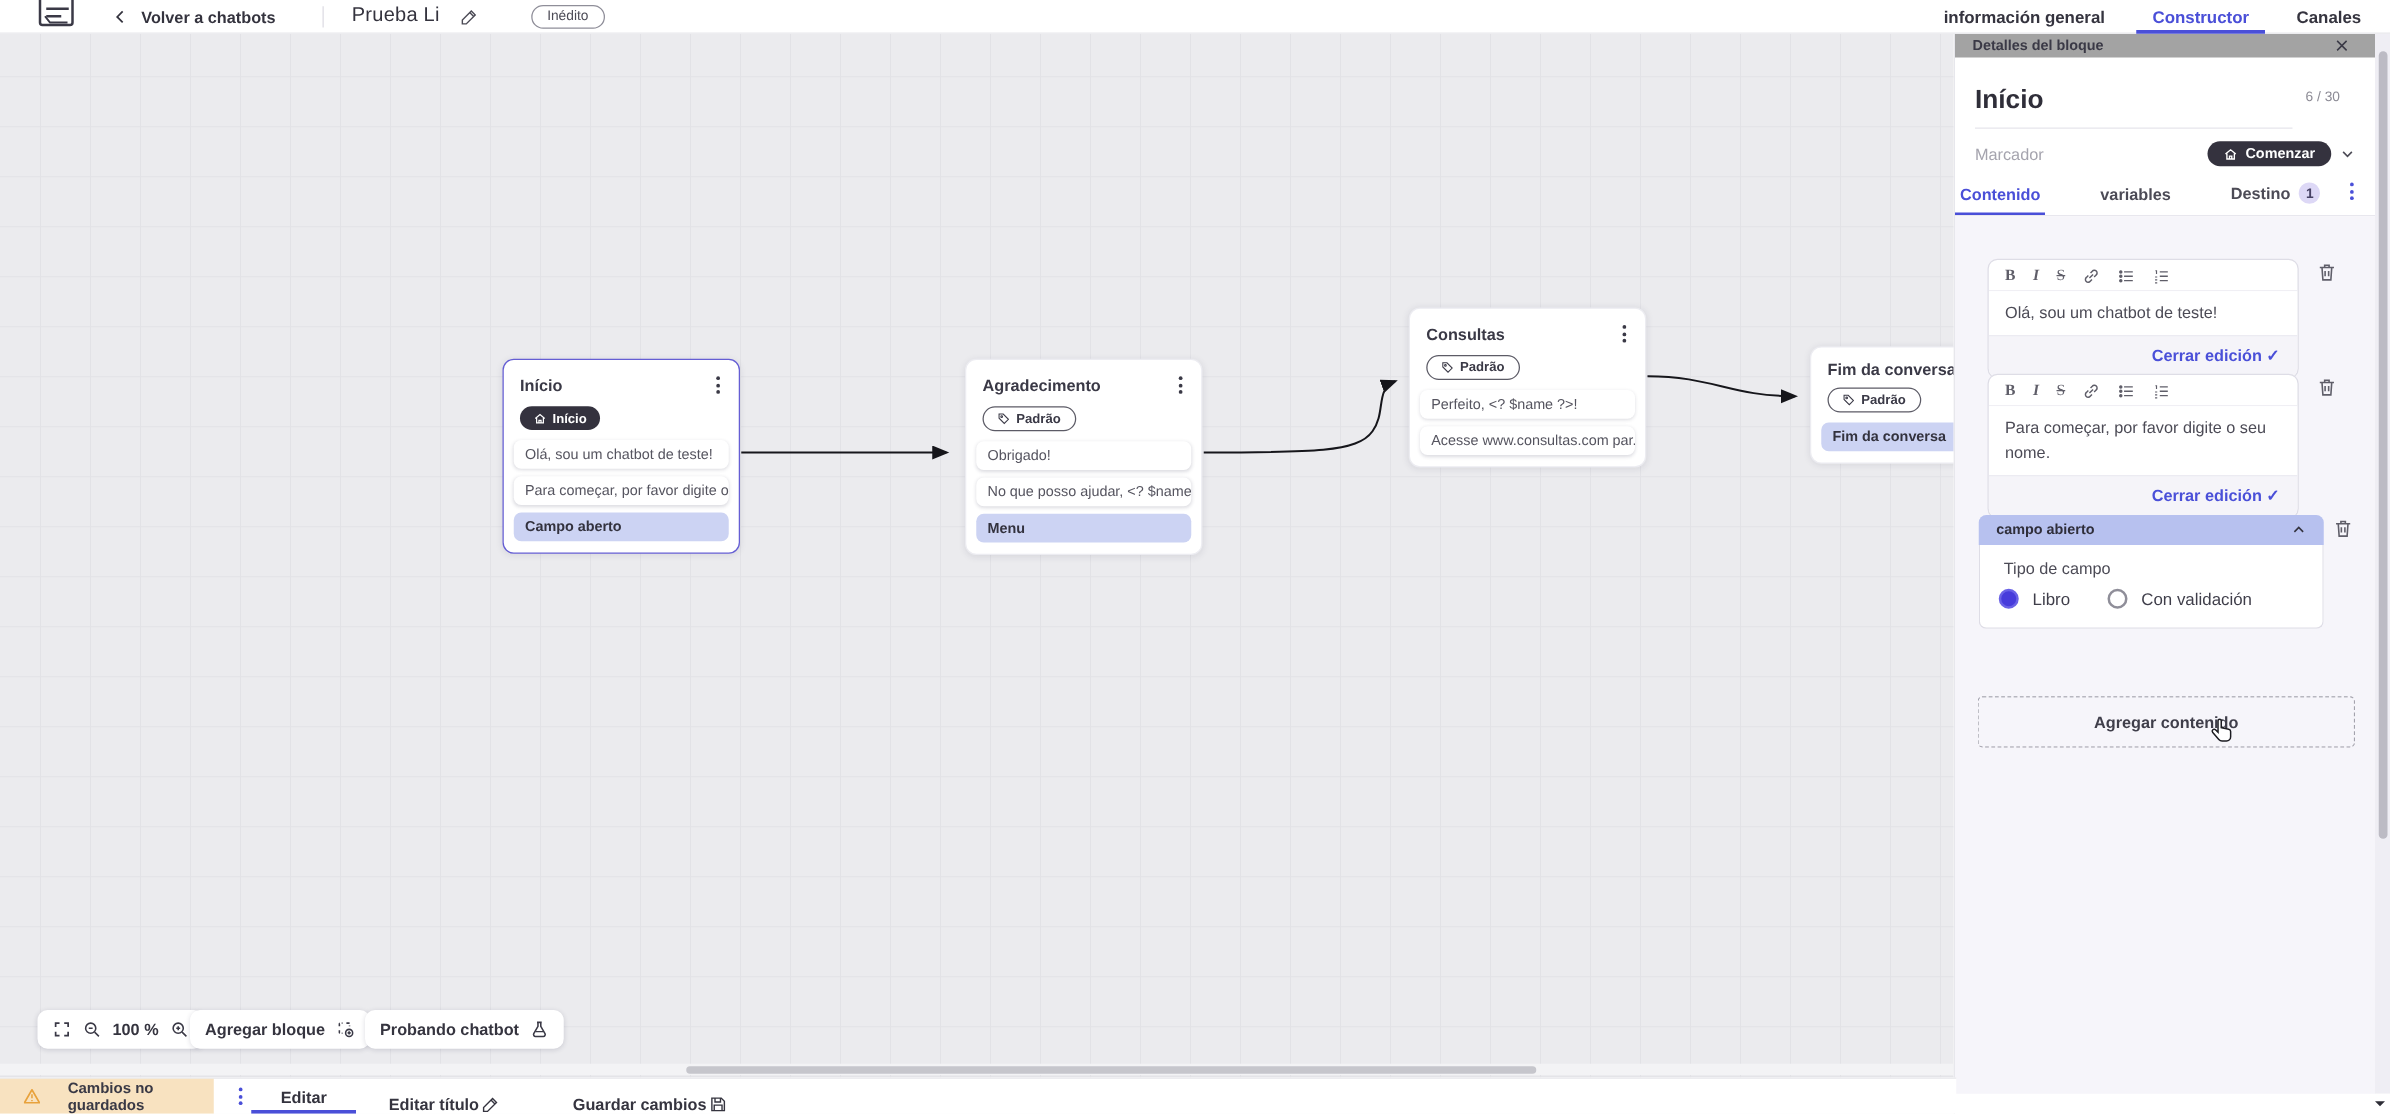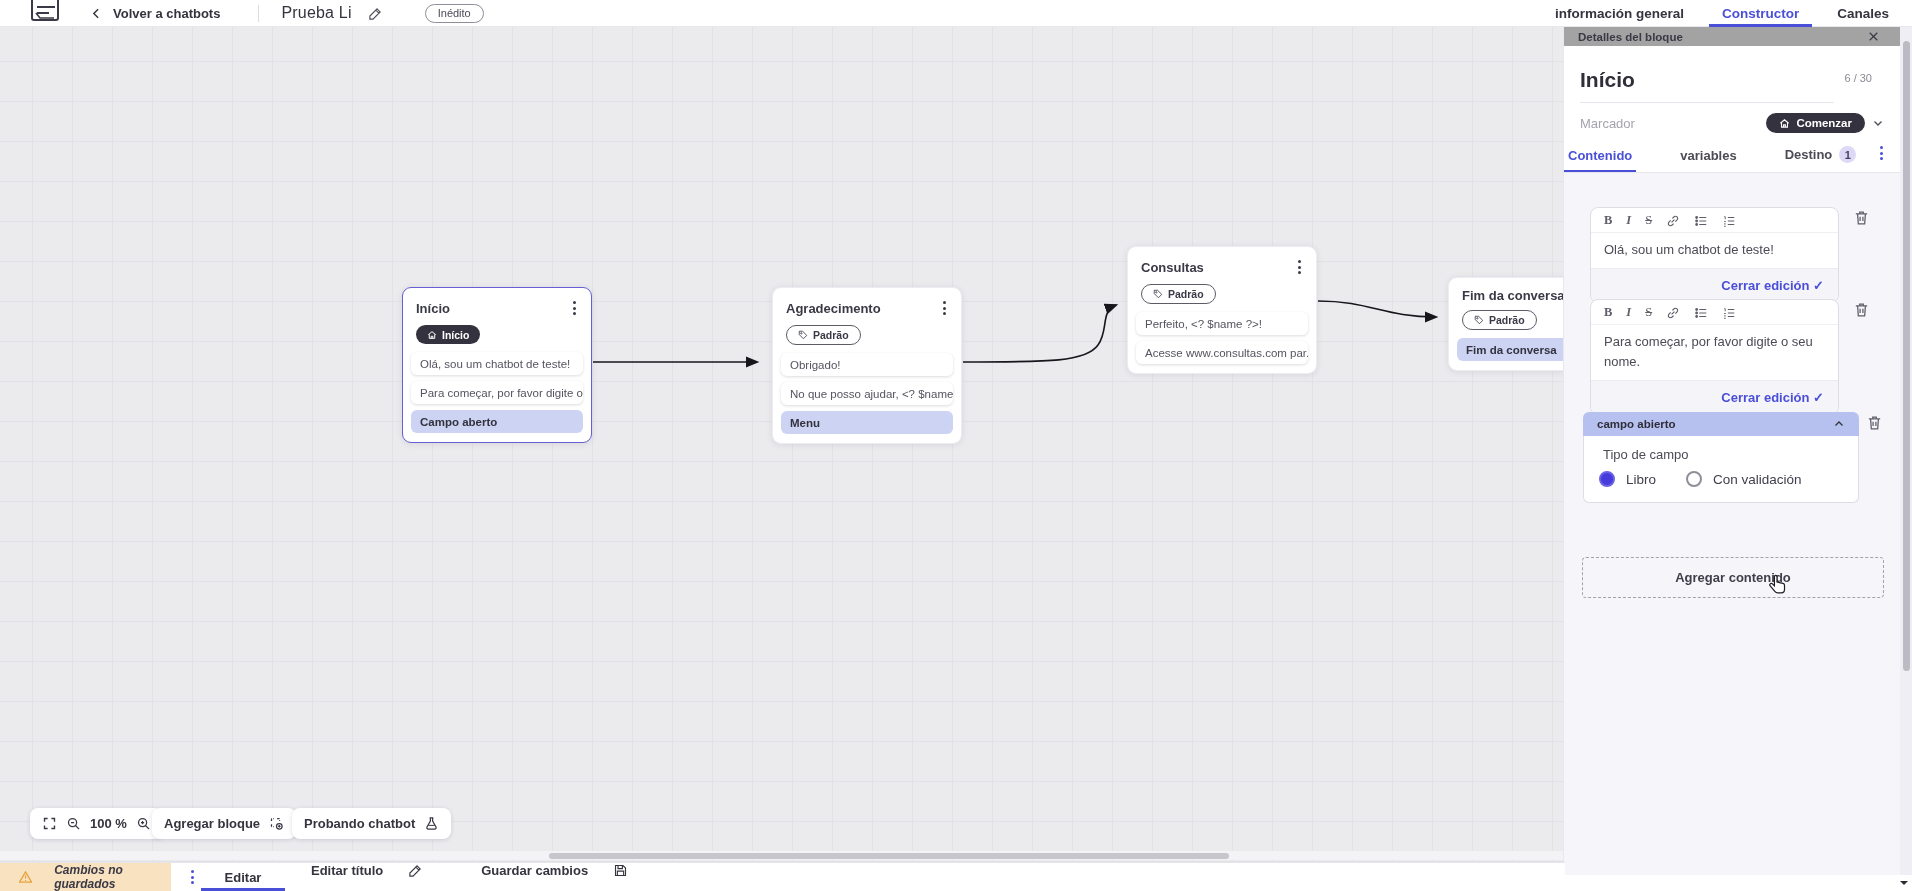--- a/index.html
+++ b/index.html
@@ -132,28 +132,28 @@
   #cursor-hand { position:absolute; left:203px; top:400px; width:22px; height:24px; z-index:5; }
 
   #vscroll { position:absolute; right:0; top:0; width:12px; height:848px; background:#efeef4; }
   #vthumb { position:absolute; left:2.5px; top:14px; width:7px; height:630px; background:#bcbbc4; border-radius:4px; }
   .panel-corner { position:absolute; left:0; top:848px; width:349px; height:16px; background:#fff; }
   .corner-glyph { position:absolute; right:4px; top:3px; width:10px; height:10px; color:#2d2c36; }
 
   
   #bottombar { position:absolute; left:0; top:862px; width:1565px; height:29px; background:#fff;
                border-top:1px solid #e6e6ea; display:flex; align-items:stretch; z-index:25; }
-  .warn { width:171px; background:#f8e2c0; display:flex; align-items:center; gap:22px; padding-left:19px;font-style:italic; }
+  .warn { width:171px; background:#f8e2c0; display:flex; align-items:center; gap:22px; padding-left:19px; }
   .warn svg { width:15px; height:14px; }
   .warn-text { font-size:12px; font-weight:700; color:#3a3945; }
   #bottombar .kebab { align-self:center; margin-left:15px; }
   .flow-tab { position:relative; display:flex; align-items:center; justify-content:center;
               width:84px; margin-left:2px; font-size:13px; font-weight:700; color:#33323d; cursor:pointer;
               box-shadow:inset 0 -3px 0 #4a4fd8; }
-  .bb-btn { display:flex; align-items:flex-start; gap:25px; font-size:13px; font-weight:700; color:#35343f;
+  .bb-btn { display:flex; align-items:flex-end; gap:2px; font-size:13px; font-weight:700; color:#35343f;
             cursor:pointer; padding:0 8px; }
   .bb-btn svg { width:15px; height:15px; color:#35343f; }
   #edit-title { margin-left:18px; } #save-changes { margin-left:42px; }
 </style>
 </head>
 <body>
 
 <div id="app">
 
   <header id="topbar">

